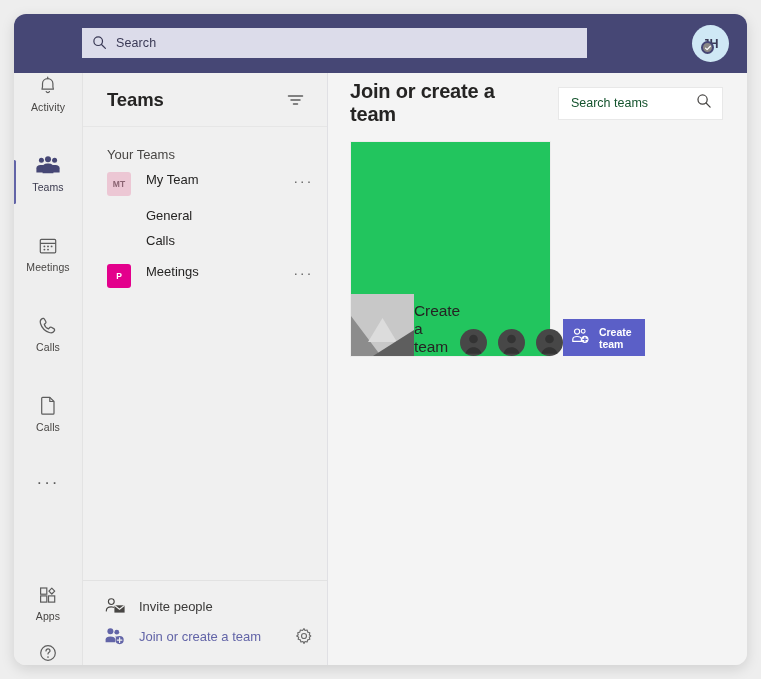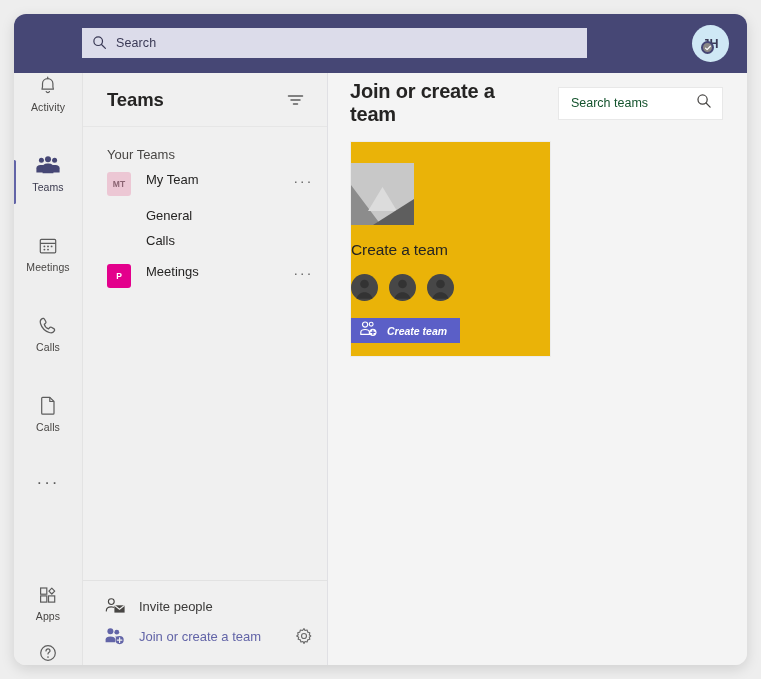--- a/index.html
+++ b/index.html
@@ -160,35 +160,35 @@
   }
   .team-search {
     margin-left: 16px; width: 168px; height: 33px;
     background: #ffffff; border: 1px solid #e8e8e8;
     display: flex; align-items: center; padding: 0 10px 0 12px;
   }
   .team-search .ts-text { font-size: 12.5px; color: #14532d; flex: 1; }
   .cards { padding: 8px 0 0 22px; display: flex; }
   .team-card {
     width: 201px; height: 216px;
-    background: #eab308; border: 1px solid #ececec;
-    display: flex; flex-direction: column; align-items: flex-start;
+    background: #22c55e; border: 1px solid #ececec;
+    display: flex; flex-direction: row; align-items: flex-end;
     padding-top: 21px; cursor: pointer;
   }
   .card-art { width: 63px; height: 62px; }
   .card-title {
     font-size: 15.5px; color: #252423; font-weight: 400;
     margin-top: 16px; letter-spacing: -.1px;
   }
   .card-people { display: flex; gap: 11px; margin-top: 15px; }
   .person { width: 27px; height: 27px; }
   .create-btn {
-    margin-top: 17px; height: 25px;
+    margin-top: 17px; height: 37px;
     background: #5b5fc7; display: flex; align-items: center;
-    padding: 0 13px 0 9px; gap: 8px; cursor: pointer; font-style: italic;
+    padding: 0 13px 0 9px; gap: 8px; cursor: pointer;
   }
   .create-btn .cb-text { font-size: 10.5px; color: #ffffff; font-weight: 600; }
 </style>
 </head>
 <body>
 
 <div class="app-window">
 
   <div class="topbar">
     <div class="search-box">

